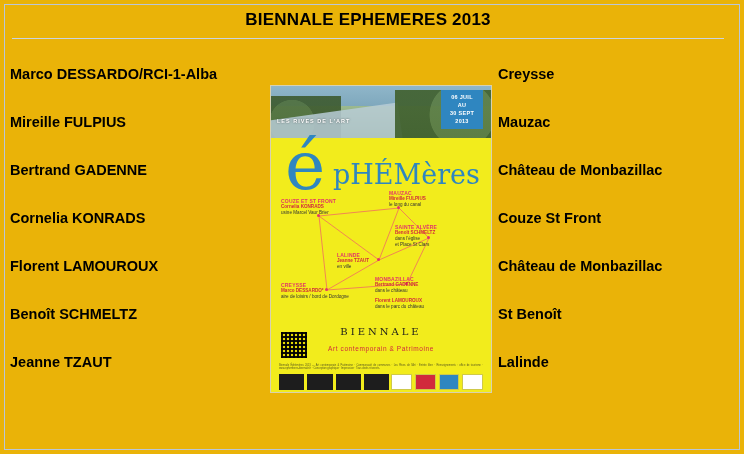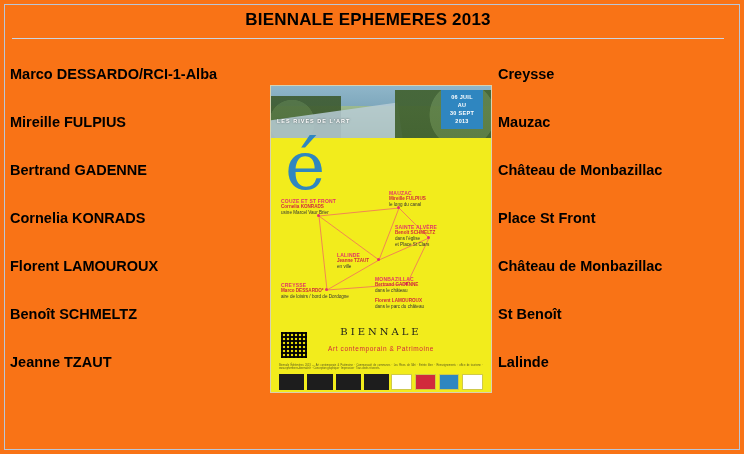--- a/index.html
+++ b/index.html
@@ -10,21 +10,21 @@
   body {
     width: 744px;
     height: 454px;
     font-family: "Liberation Sans", sans-serif;
     overflow: hidden;
   }
   .page {
     position: relative;
     width: 744px;
     height: 454px;
-    background: #f97316;
+    background: #eab308;
     box-sizing: border-box;
   }
   .frame {
     position: absolute;
     left: 4px;
     top: 4px;
     width: 736px;
     height: 446px;
     border: 1px solid #b9c6d8;
     box-sizing: border-box;
@@ -290,21 +290,21 @@
     <div class="row">Cornelia KONRADS</div>
     <div class="row">Florent LAMOUROUX</div>
     <div class="row">Benoît SCHMELTZ</div>
     <div class="row">Jeanne TZAUT</div>
   </div>
 
   <div class="col-right">
     <div class="row">Creysse</div>
     <div class="row">Mauzac</div>
     <div class="row">Château de Monbazillac</div>
-    <div class="row">Place St Front</div>
+    <div class="row">Couze St Front</div>
     <div class="row">Château de Monbazillac</div>
     <div class="row">St Benoît</div>
     <div class="row">Lalinde</div>
   </div>
 
   <div class="poster">
 
     <div class="poster-photo">
       <div class="photo-trees-l"></div>
       <div class="photo-river"></div>
@@ -312,20 +312,21 @@
       <div class="photo-label">LES RIVES DE L'ART</div>
     </div>
 
     <div class="date-badge" style="white-space:pre-line;">06 JUIL
 AU
 30 SEPT
 2013</div>
 
     <div class="eph-title">
       <span class="eph-e">é</span>
+      <span class="eph-rest">pHÉMères</span>
     </div>
 
     <svg class="net" viewBox="0 0 204 124">
       <line x1="40" y1="18" x2="120" y2="10"></line>
       <line x1="120" y1="10" x2="150" y2="40"></line>
       <line x1="150" y1="40" x2="100" y2="62"></line>
       <line x1="100" y1="62" x2="40" y2="18"></line>
       <line x1="100" y1="62" x2="48" y2="92"></line>
       <line x1="48" y1="92" x2="128" y2="86"></line>
       <line x1="128" y1="86" x2="150" y2="40"></line>

